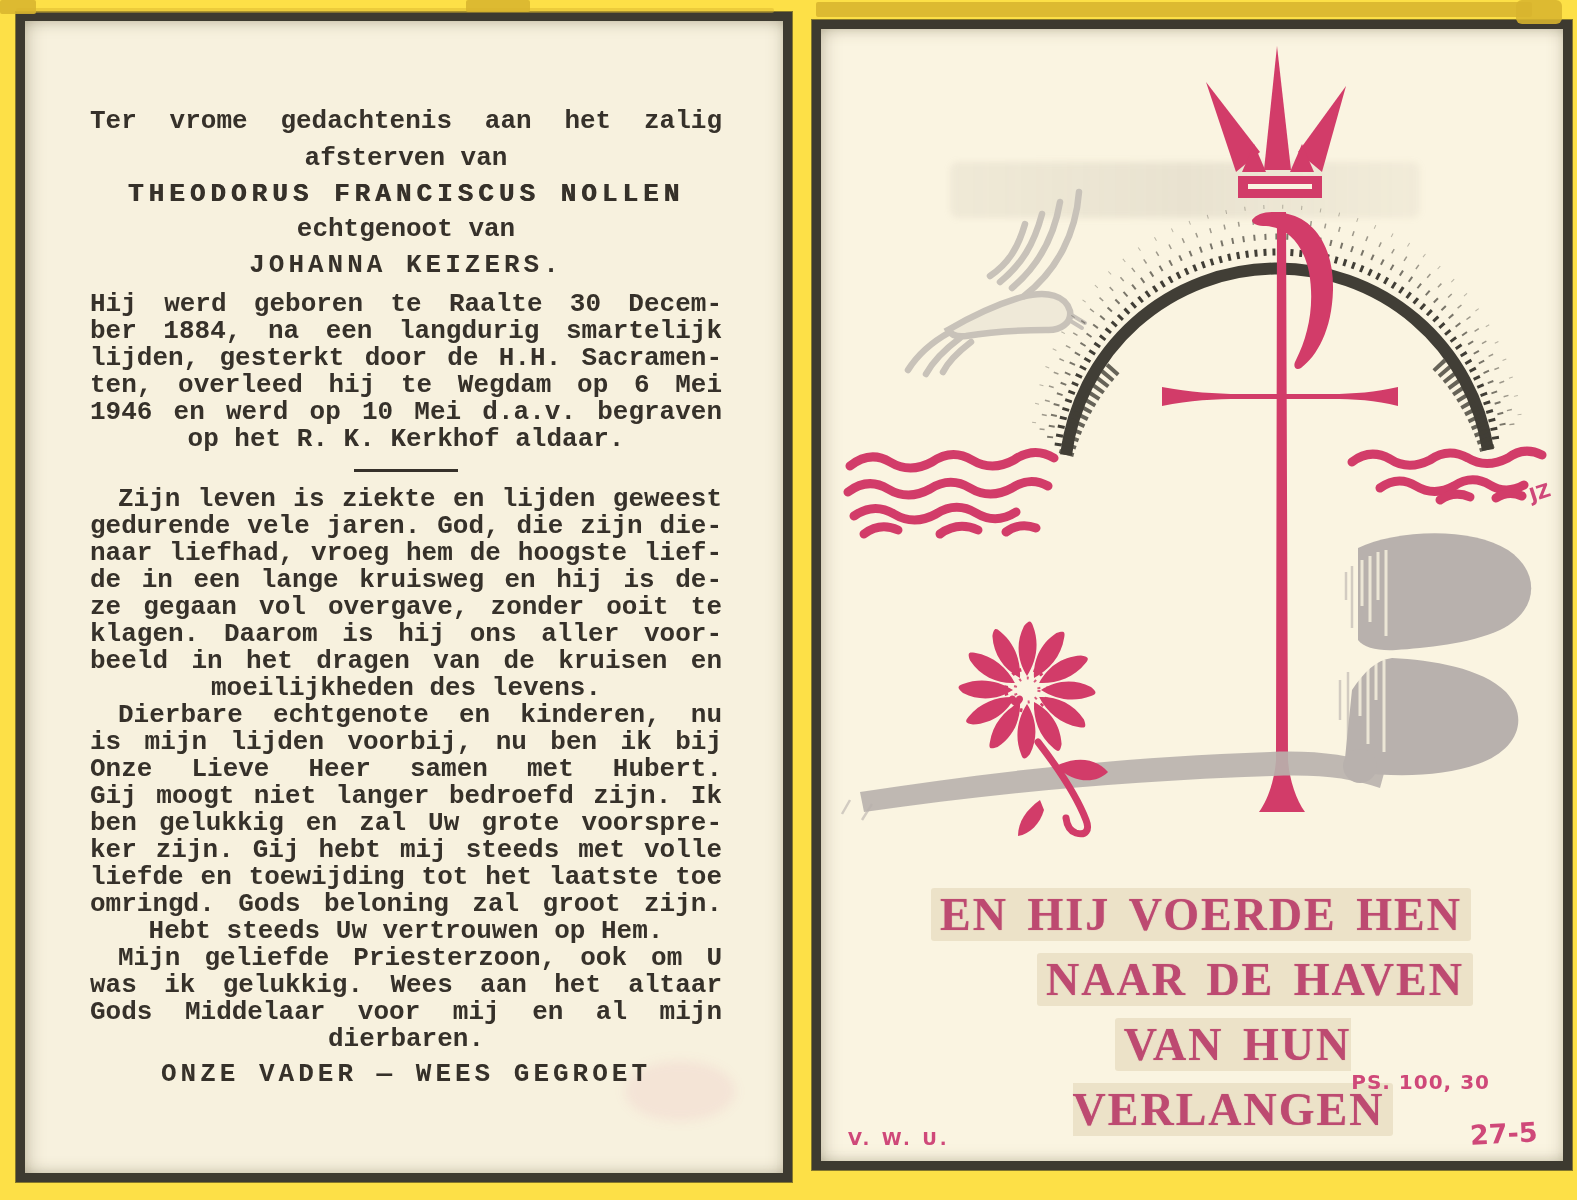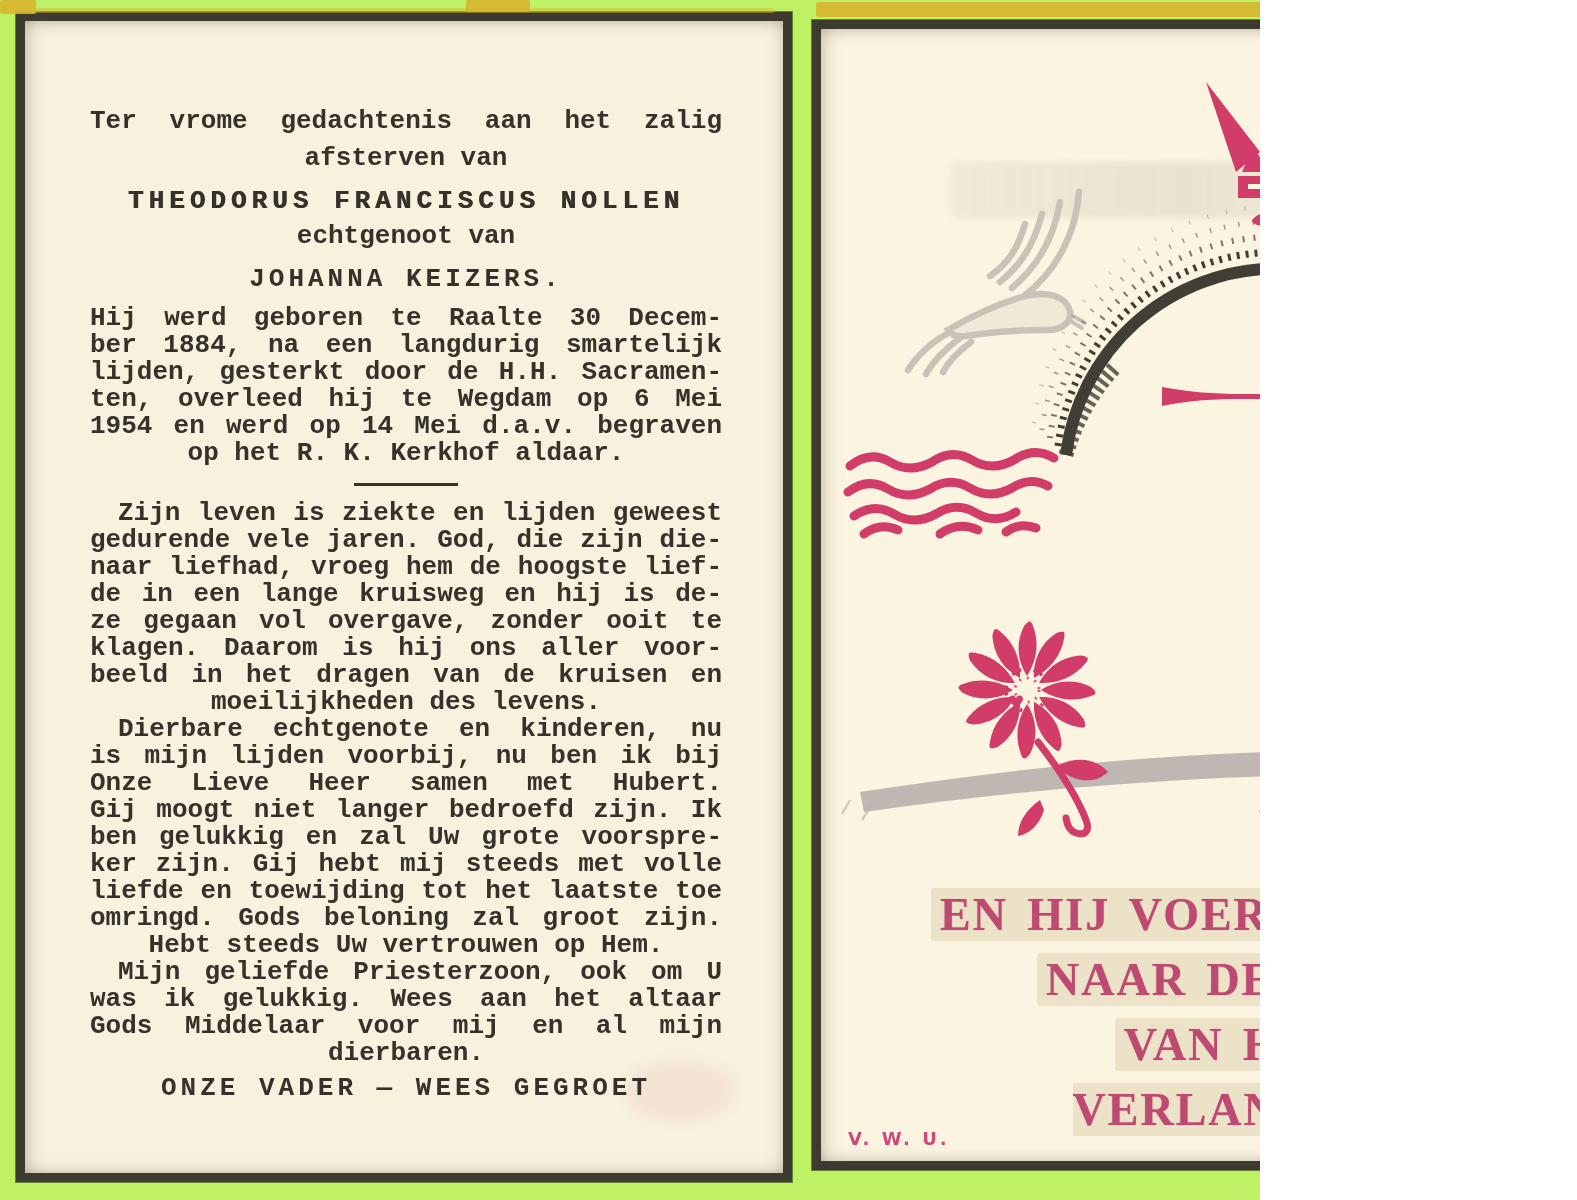--- a/index.html
+++ b/index.html
@@ -1,16 +1,16 @@
 <!DOCTYPE html>
 <html><head>
 <meta charset="utf-8">
 <style>
   html,body{margin:0;padding:0;background:#ffffff;}
-  #canvas{position:relative;width:1260px;height:1200px;background:#bef264;overflow:hidden;
+  #canvas{position:relative;width:1577px;height:1200px;background:#fde047;overflow:hidden;
           font-family:"Liberation Sans",sans-serif;}
 
   
   .card{position:absolute;border:9px solid #3d3a30;box-shadow:0 0 0 1px rgba(35,32,22,.55);}
   #left-card{left:16px;top:12px;width:758px;height:1152px;background:#f7f1de;
     box-shadow:0 0 0 1px rgba(35,32,22,.55),
       inset 14px 0 20px -14px rgba(95,85,55,.40),
       inset -12px 0 18px -14px rgba(95,85,55,.35),
       inset 0 12px 16px -12px rgba(95,85,55,.35),
       inset 0 -12px 16px -12px rgba(95,85,55,.30);}
@@ -28,21 +28,21 @@
   #left-text{position:absolute;left:90px;top:108px;width:632px;
     font-family:"Liberation Mono",monospace;font-weight:bold;
     font-size:26px;line-height:27px;color:#36312a;}
   .jl{text-align:justify;text-align-last:justify;}
   .ctr{text-align:center;}
   .lft{text-align:center;}
   .ind{padding-left:28px;}
   .name-line{letter-spacing:5px;text-shadow:.6px 0 currentColor;}
   .spouse-line{letter-spacing:4px;}
   .closing-line{letter-spacing:4px;}
-  .mt2{margin-top:10px}.mt7{margin-top:16px}.mt8{margin-top:8px}.mt12{margin-top:12px}
+  .mt2{margin-top:10px}.mt7{margin-top:9px}.mt8{margin-top:8px}.mt12{margin-top:12px}
   .divider{width:104px;height:3px;background:#36312a;margin:16px auto 14px auto;}
 
   .smudge{position:absolute;border-radius:50%;pointer-events:none;}
 
   
   #caption{position:absolute;left:930px;top:882px;width:570px;text-align:center;
     font-family:"Liberation Serif",serif;font-weight:bold;
     font-size:46px;line-height:65px;color:#bd4a71;letter-spacing:2px;word-spacing:6px;
     text-shadow:0 0 1px rgba(189,74,113,.7);}
   #caption .cap-line span{background:rgba(215,199,163,.40);padding:1px 9px;border-radius:3px;}
@@ -78,21 +78,21 @@
     <div class="ctr mt2">afsterven van</div>
     <div class="ctr mt7 name-line">THEODORUS FRANCISCUS NOLLEN</div>
     <div class="ctr mt8">echtgenoot van</div>
     <div class="ctr mt7 spouse-line">JOHANNA KEIZERS.</div>
 
     <div class="mt12">
       <div class="jl">Hij werd geboren te Raalte 30 Decem-</div>
       <div class="jl">ber 1884, na een langdurig smartelijk</div>
       <div class="jl">lijden, gesterkt door de H.H. Sacramen-</div>
       <div class="jl">ten, overleed hij te Wegdam op 6 Mei</div>
-      <div class="jl">1954 en werd op 14 Mei d.a.v. begraven</div>
+      <div class="jl">1946 en werd op 10 Mei d.a.v. begraven</div>
       <div class="ctr">op het R. K. Kerkhof aldaar.</div>
     </div>
 
     <div class="divider"></div>
 
     <div>
       <div class="jl ind">Zijn leven is ziekte en lijden geweest</div>
       <div class="jl">gedurende vele jaren. God, die zijn die-</div>
       <div class="jl">naar liefhad, vroeg hem de hoogste lief-</div>
       <div class="jl">de in een lange kruisweg en hij is de-</div>

